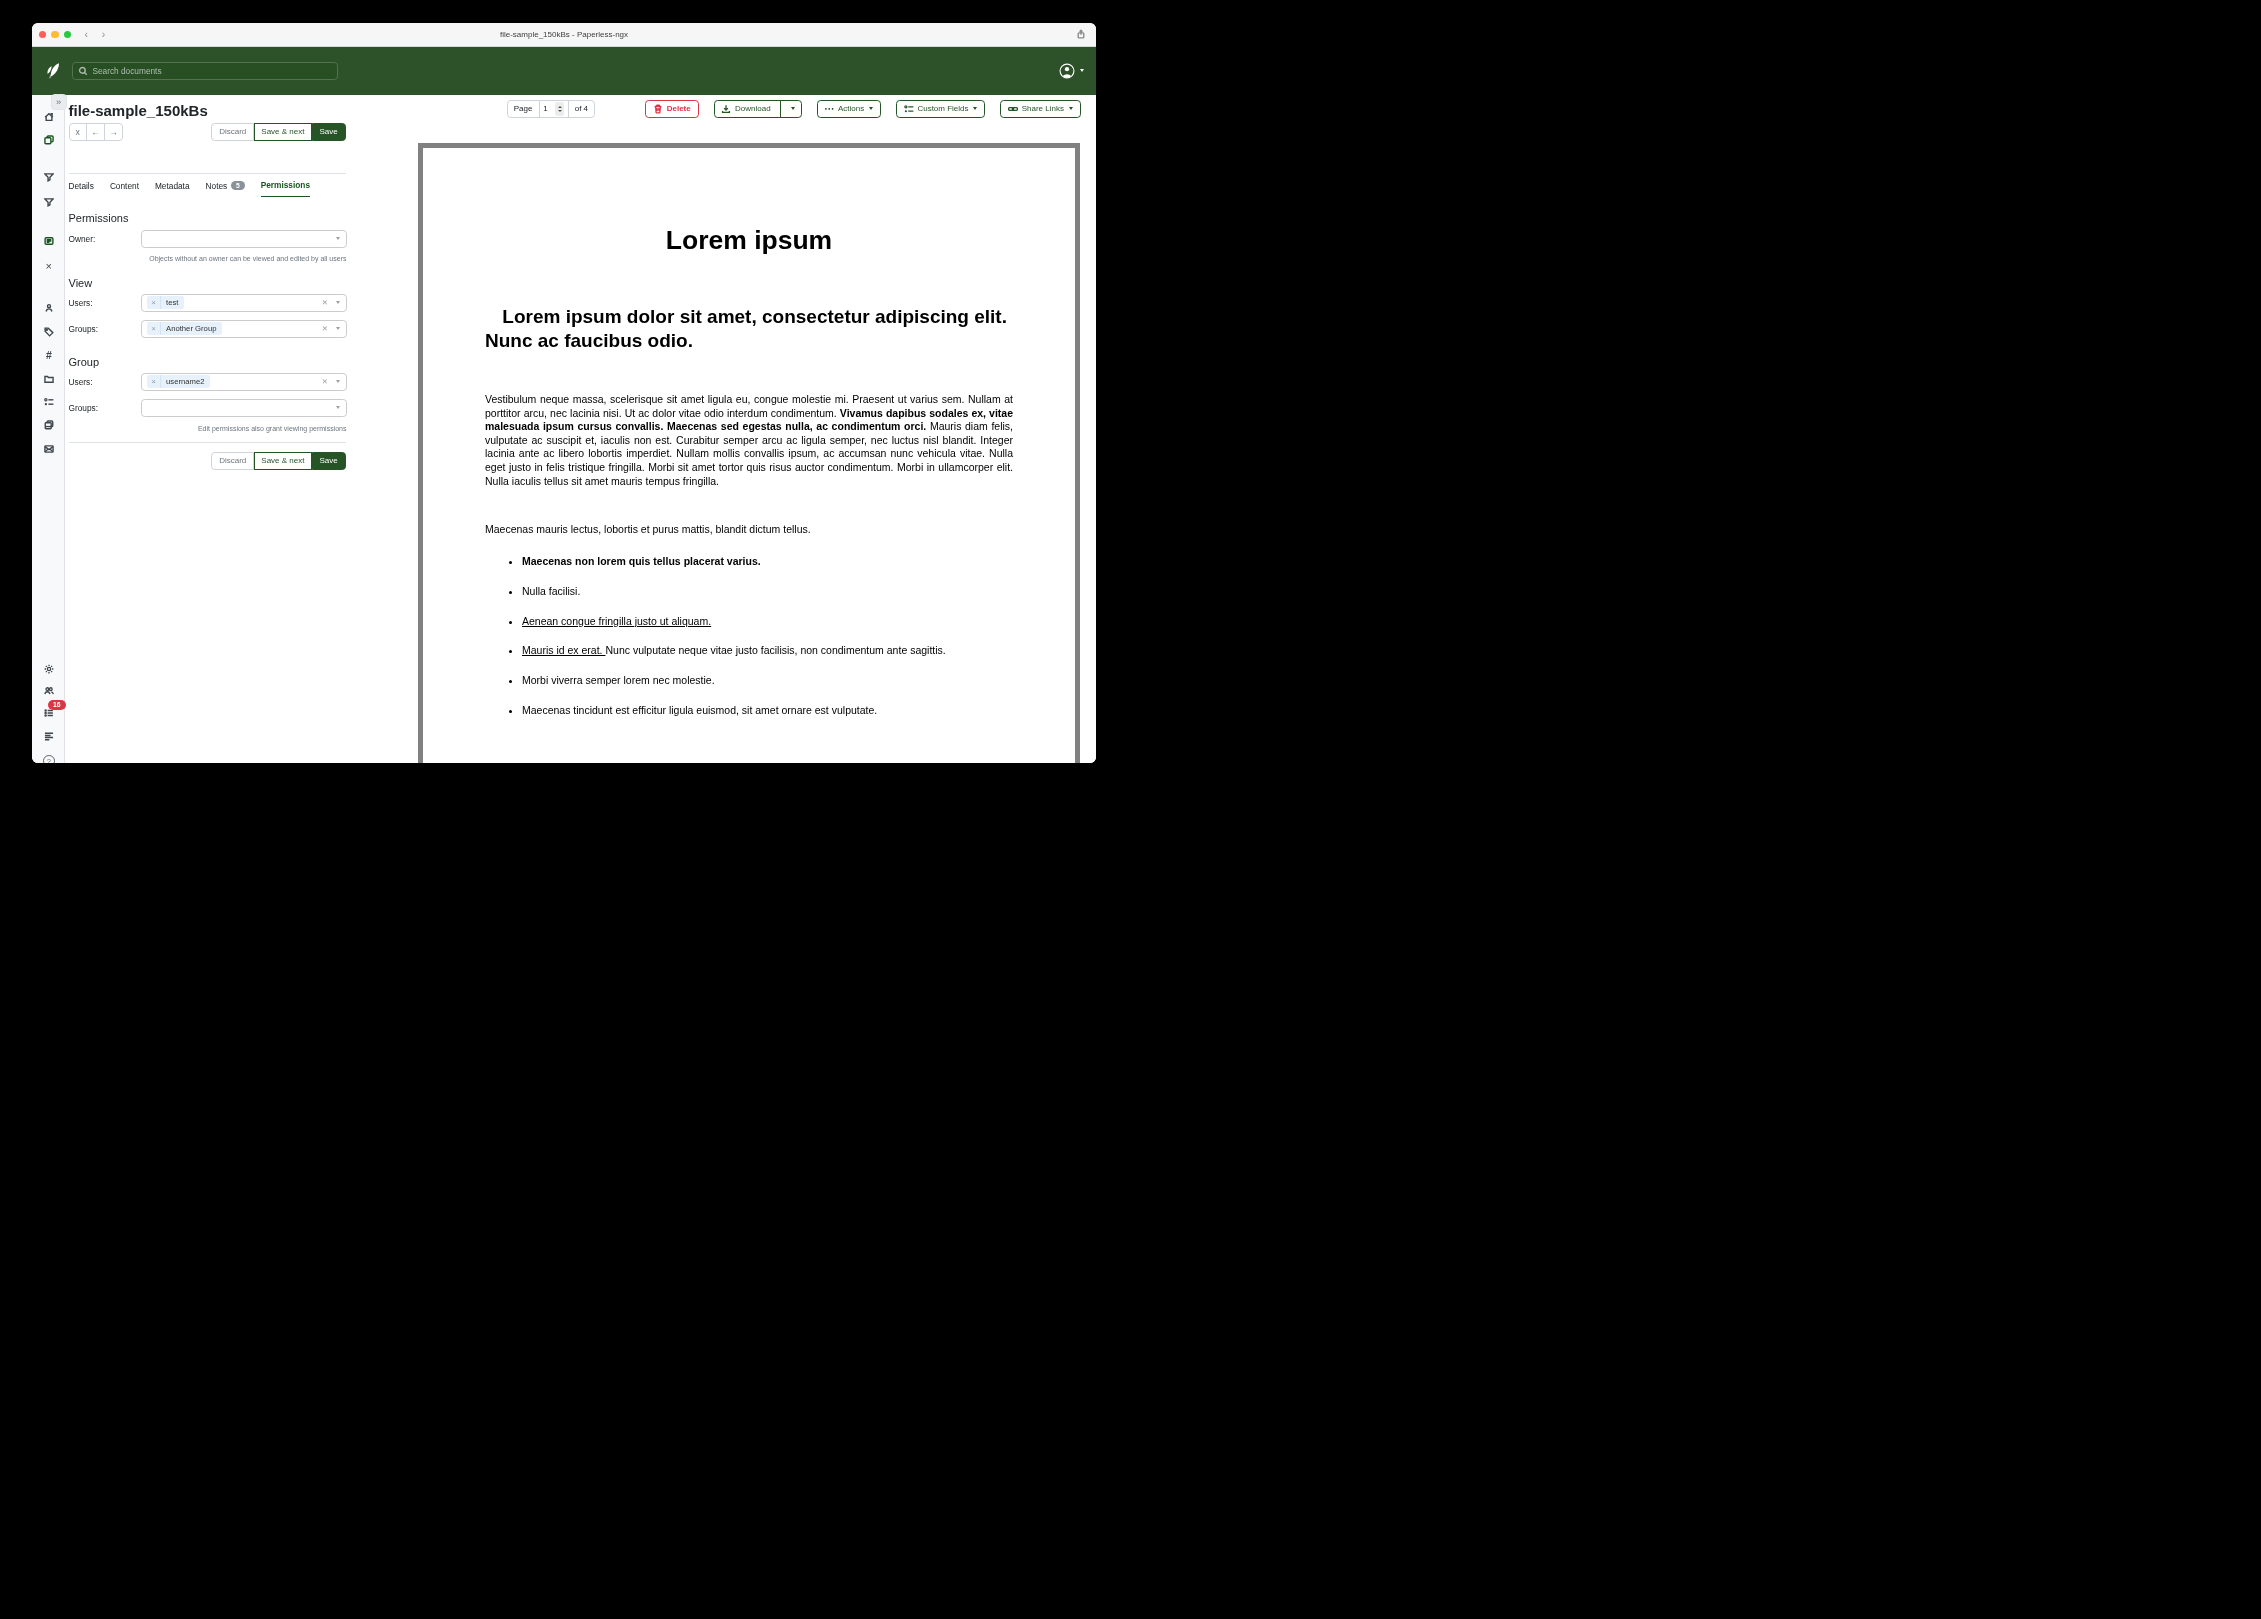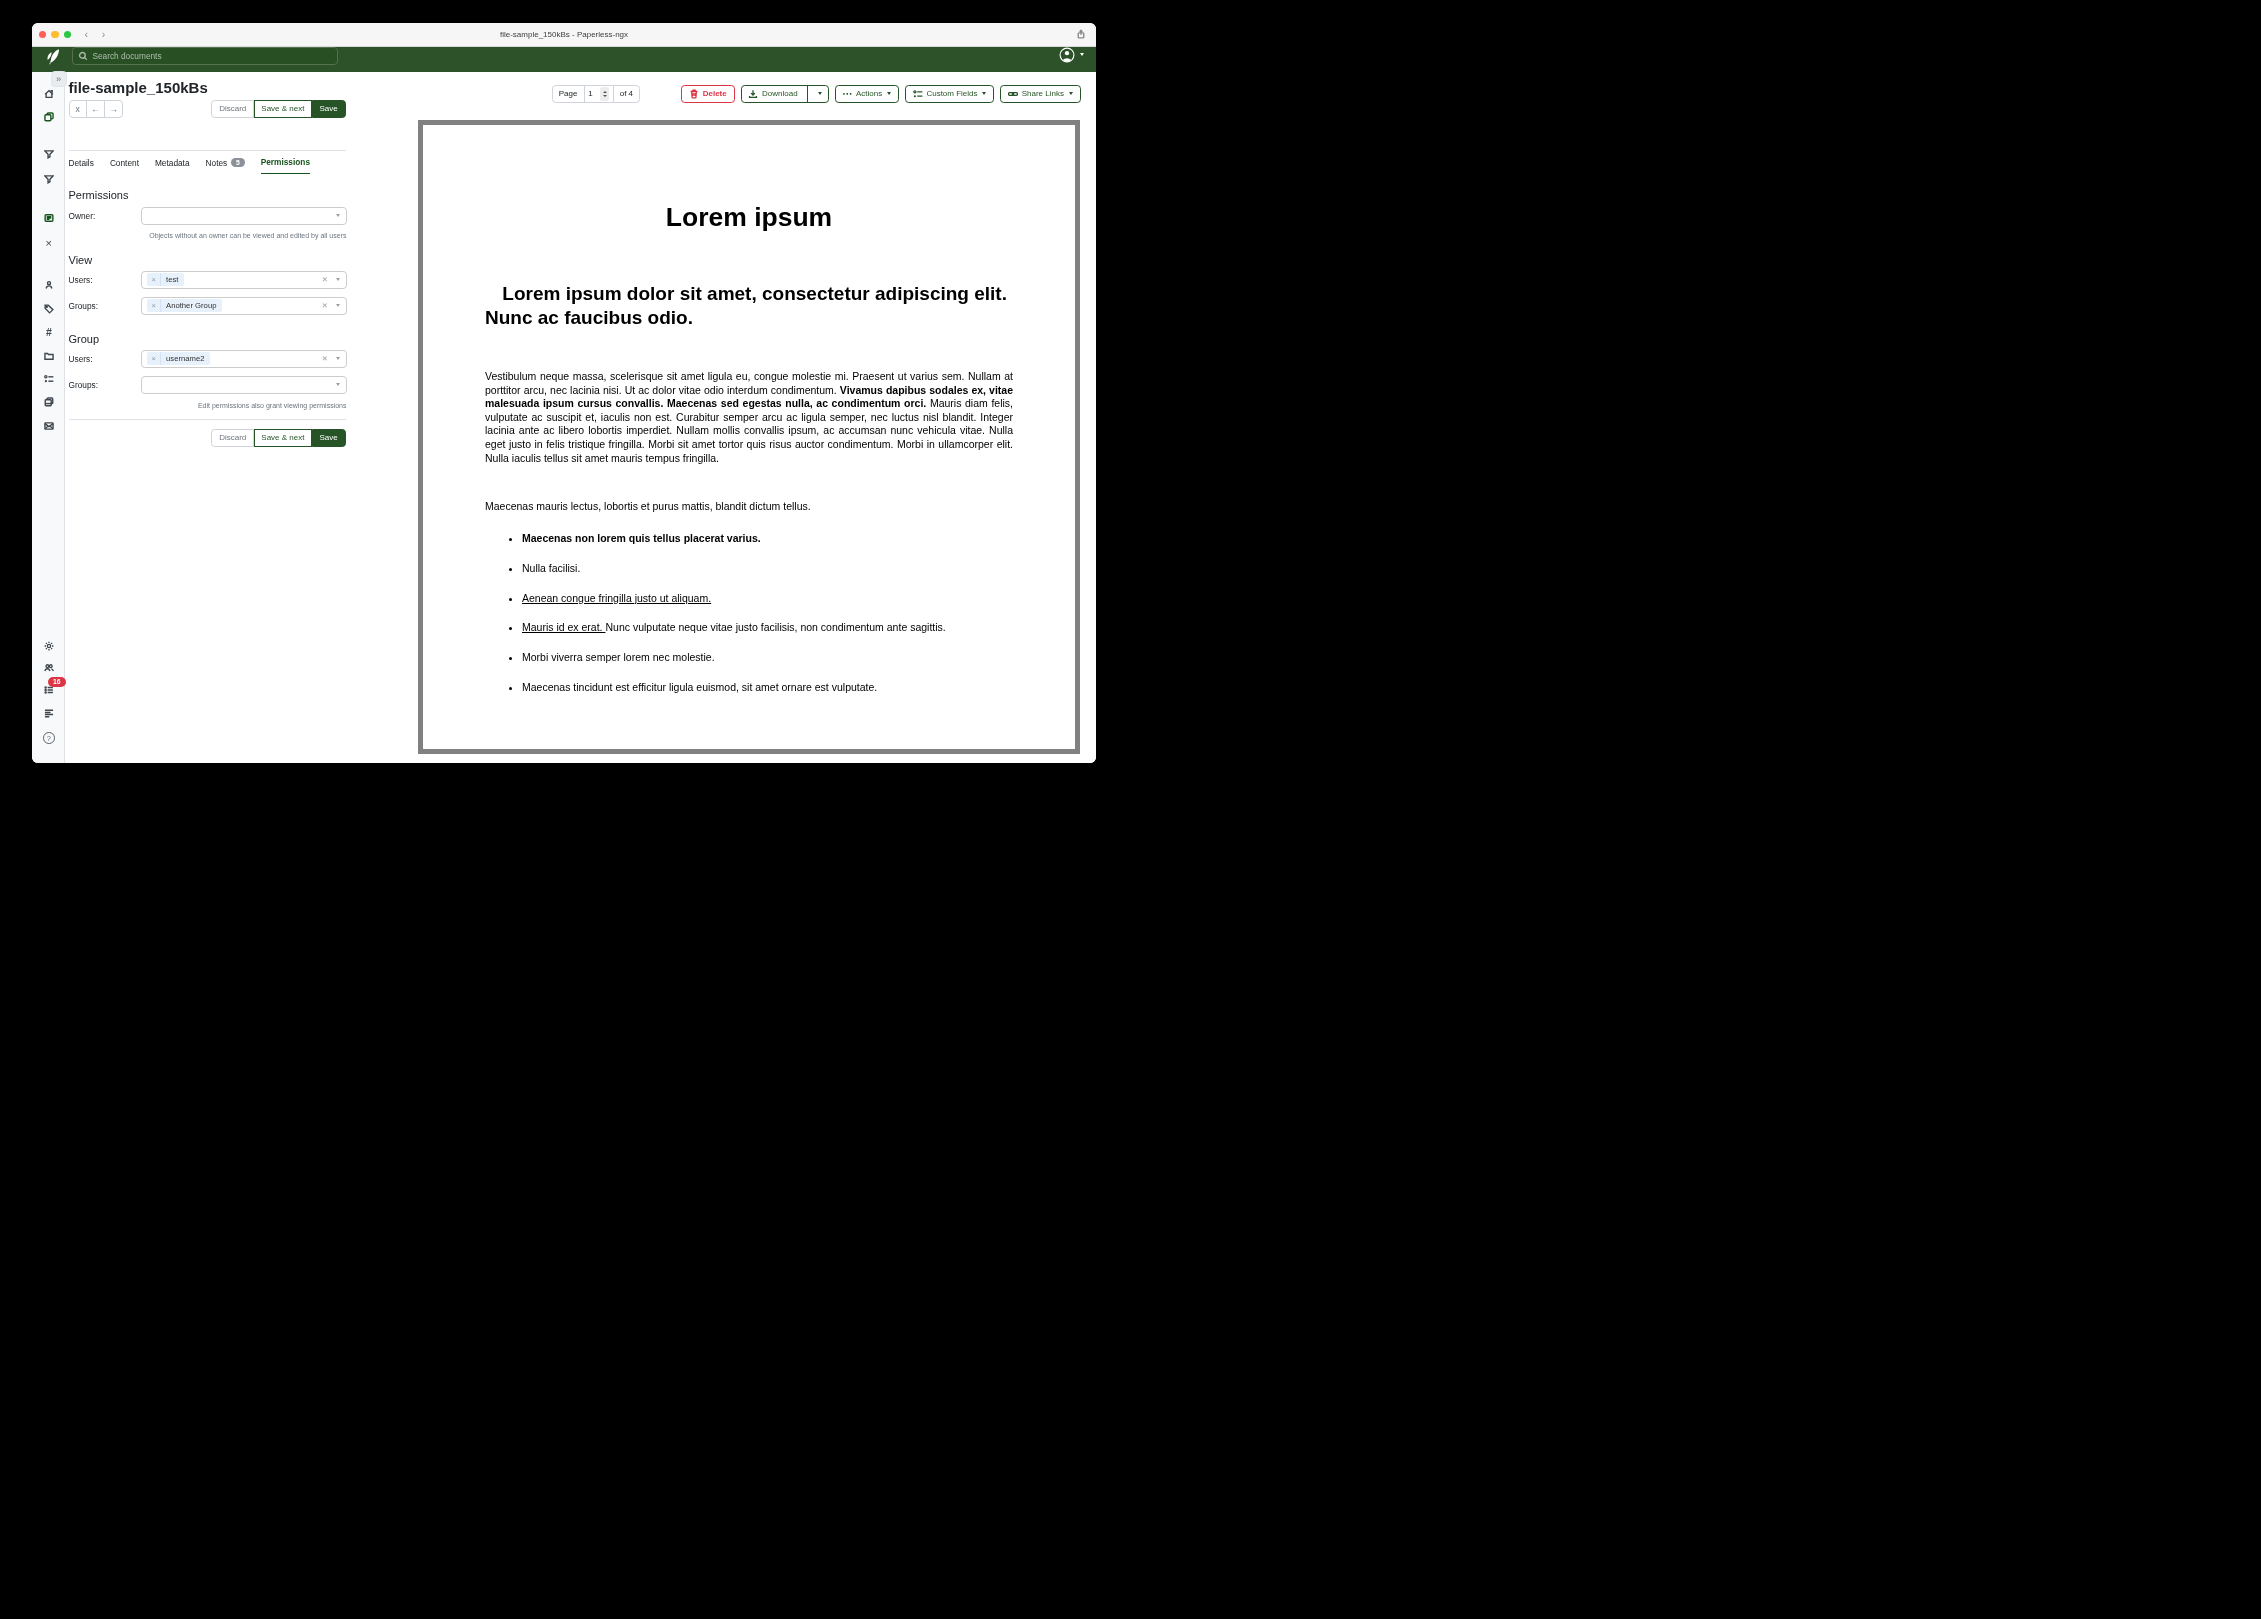--- a/index.html
+++ b/index.html
@@ -11,37 +11,37 @@
   .window{position:absolute;left:32px;top:23px;width:1064px;height:740px;background:#fff;border-radius:6.2px;overflow:hidden;display:flex;flex-direction:column;}
   
   .titlebar{height:23.5px;background:#f6f6f6;border-bottom:0.6px solid #d8d8d8;position:relative;display:flex;align-items:center;flex:none;}
   .lights{display:flex;gap:5px;margin-left:6.8px;}
   .light{width:7.4px;height:7.4px;border-radius:50%;}
   .l-red{background:#ff5f57}.l-yel{background:#febc2e}.l-grn{background:#28c840}
   .tb-nav{color:#8e8e8e;font-size:10.5px;line-height:1;margin-left:13.6px;cursor:default;}
   .tb-title{position:absolute;left:0;right:0;text-align:center;font-size:8px;color:#404040;}
   .tb-share{position:absolute;right:10px;top:5.6px;color:#8a8a8a;}
   
-  .appheader{height:25px;background:var(--hdr);display:flex;flex:none;position:relative;}
+  .appheader{height:48px;background:var(--hdr);display:flex;align-items:center;flex:none;position:relative;}
   .logo{margin-left:11px;flex:none;}
   .search{margin-left:10px;width:266px;height:18px;background:#284e24;border:0.6px solid #56714f;border-radius:3.7px;display:flex;align-items:center;padding:0 5.6px;gap:4.3px;}
   .search input{background:transparent;border:none;outline:none;color:#dfe7dd;font-size:8.3px;flex:1;}
   .search input::placeholder{color:#aebfae;}
   .hdr-user{position:absolute;right:12.3px;display:flex;align-items:center;gap:5px;color:#fff;}
   
   .main{flex:1;position:relative;background:#fff;}
   .sidebar{position:absolute;left:0;top:0;bottom:0;width:33px;background:#f8f9fa;border-right:0.6px solid #dee2e6;}
   .side-item{position:absolute;left:9.3px;width:15px;height:15px;display:flex;align-items:center;justify-content:center;color:#3f474e;}
   .side-item.green{color:var(--tabgreen);}
   .glyph{font-size:10px;line-height:1;color:inherit;}
   .tasks-badge{position:absolute;left:16px;top:605px;background:var(--red);color:#fff;font-size:6.8px;font-weight:700;padding:1.9px 5px;border-radius:5.6px;z-index:3;}
   .expand-btn{position:absolute;left:18.5px;top:-0.6px;width:16px;height:16px;background:#e9ecef;border:0.6px solid #e1e5e9;border-radius:3.7px;display:flex;align-items:center;justify-content:center;color:#6c757d;font-size:9.3px;z-index:4;}
   .content{position:absolute;left:34px;top:0;right:0;bottom:0;background:#fff;}
   
-  .top-actions{position:absolute;top:13px;right:15.4px;display:flex;gap:6px;align-items:center;}
+  .top-actions{position:absolute;top:5px;right:15.4px;display:flex;gap:15px;align-items:center;}
   .btn{height:18.5px;border-radius:3.7px;font-size:8px;display:inline-flex;align-items:center;gap:3.7px;padding:0 6.8px;background:#fff;border:0.6px solid var(--border);color:var(--dark);white-space:nowrap;cursor:default;}
   .btn .car{margin-left:1.2px;}
   .b-red{color:var(--red);border-color:var(--red);font-weight:bold;}
   .b-grn{color:var(--green);border-color:var(--green);}
   .car{width:0;height:0;border-left:2.5px solid transparent;border-right:2.5px solid transparent;border-top:3.1px solid currentColor;display:inline-block;}
   .pg-group{display:flex;align-items:center;height:18.5px;border:0.6px solid var(--border);border-radius:3.7px;background:#fff;margin-right:35px;font-size:8px;color:var(--dark);}
   .pg-label{padding:0 6.2px;}
   .pg-mid{height:100%;display:flex;align-items:center;border-left:0.6px solid var(--border);border-right:0.6px solid var(--border);padding:0 3.7px;gap:1.9px;}
   .pg-num{width:10px;border:none;outline:none;font-size:8px;color:var(--dark);text-align:left;background:transparent;}
   .spin{width:8.6px;height:13.6px;background:#ececec;border-radius:2.5px;display:flex;flex-direction:column;align-items:center;justify-content:center;gap:1.9px;}

